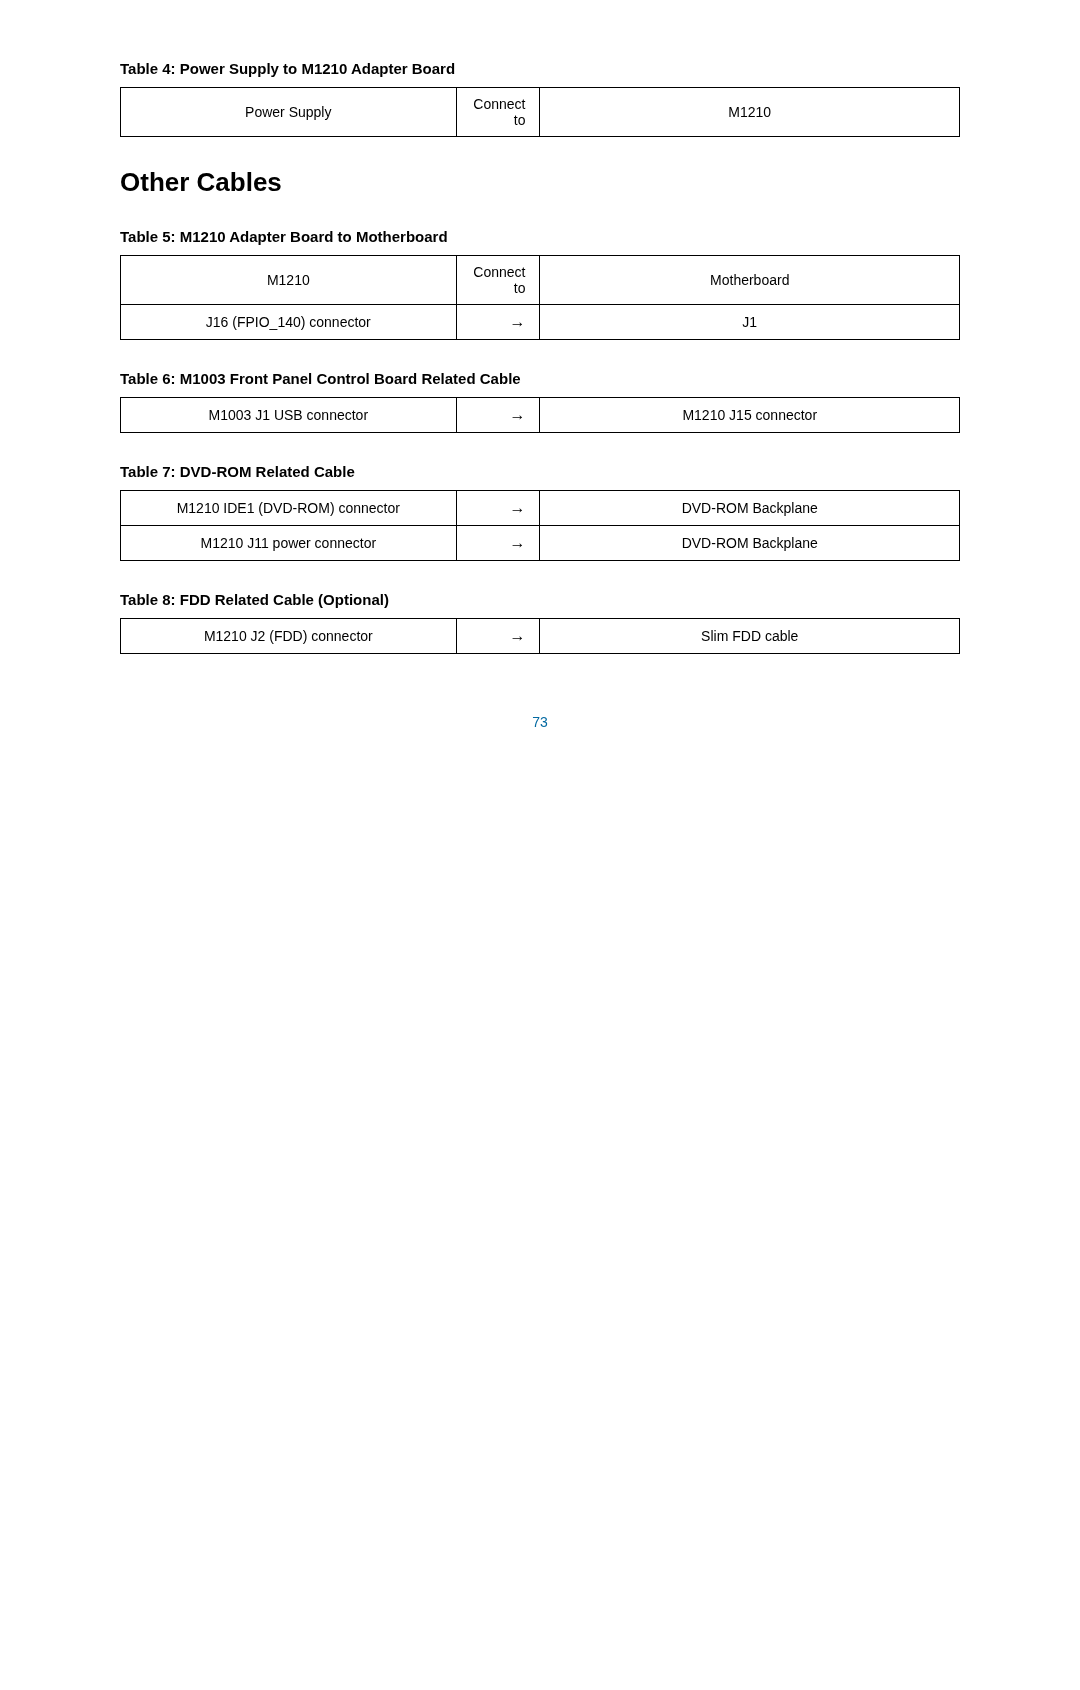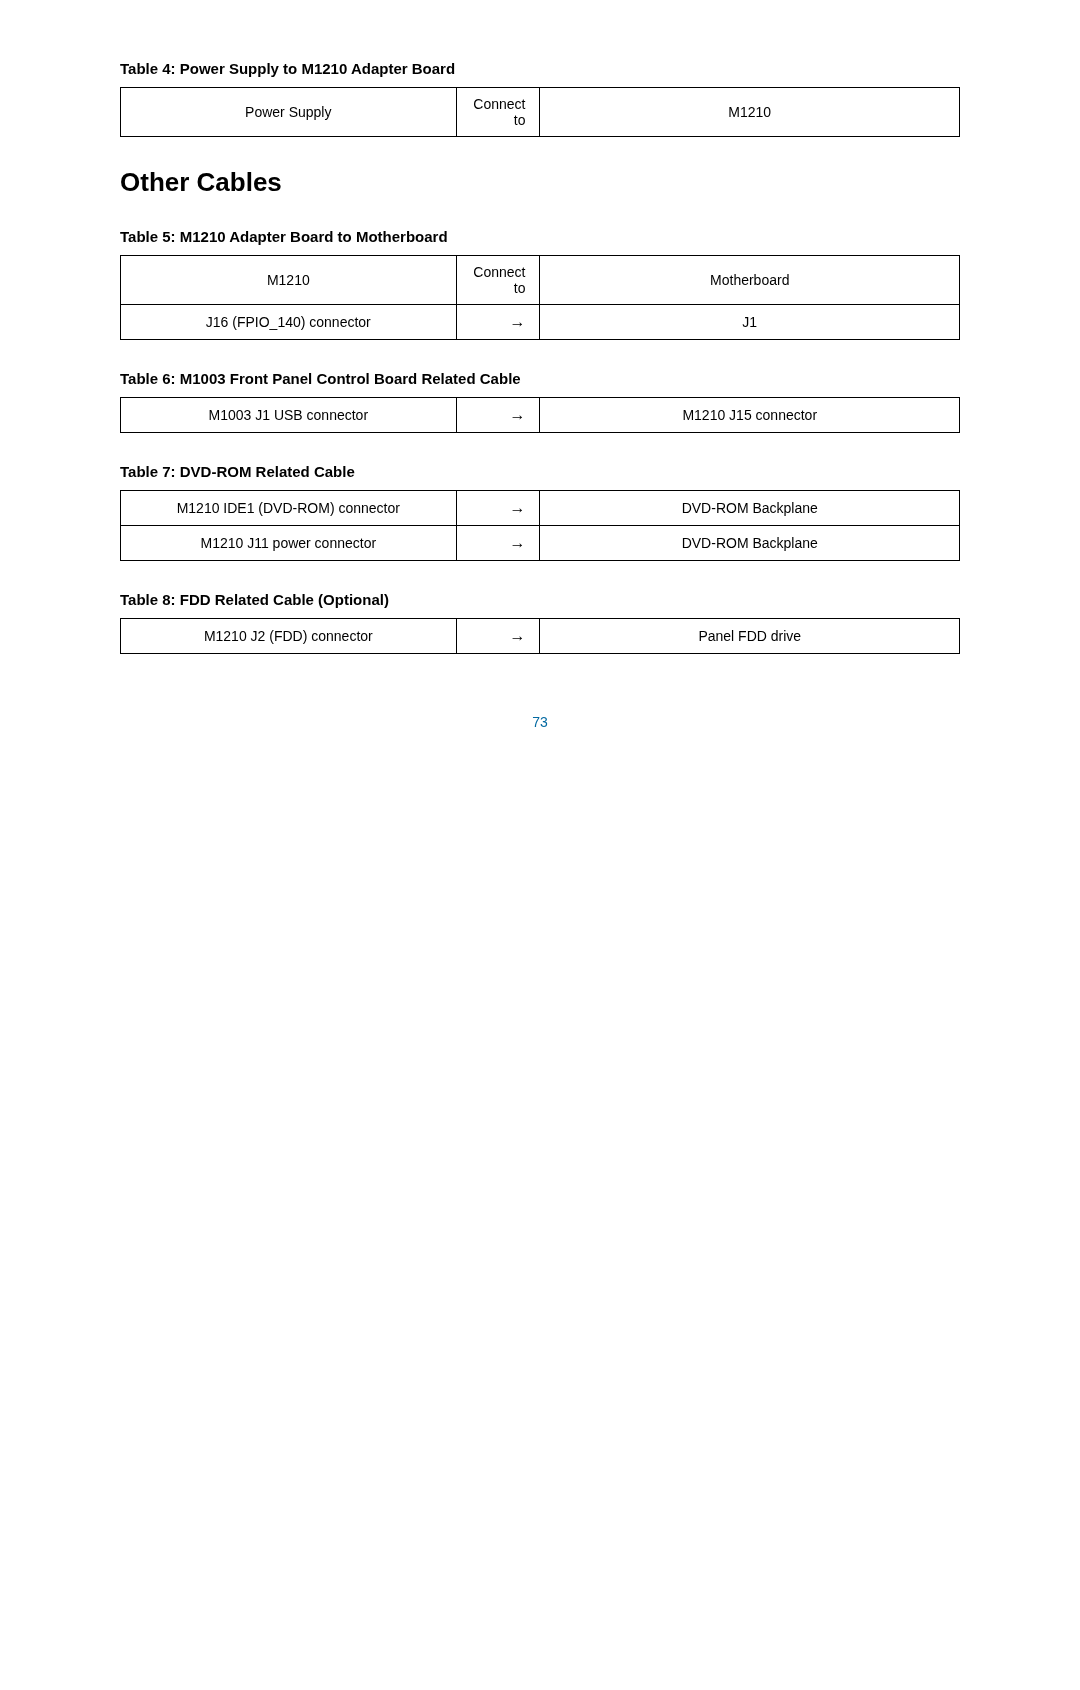--- a/index.html
+++ b/index.html
@@ -134,18 +134,18 @@
     </tr>
   </tbody>
 </table>
 
 <div class="table-title">Table 8: FDD Related Cable (Optional)</div>
 <table>
   <tbody>
     <tr>
       <td class="left-col">M1210 J2 (FDD) connector</td>
       <td class="mid-col arrow">→</td>
-      <td class="right-col">Panel FDD drive</td>
+      <td class="right-col">Slim FDD cable</td>
     </tr>
   </tbody>
 </table>
 
 <div class="page-number">73</div>
 
 </body></html>

